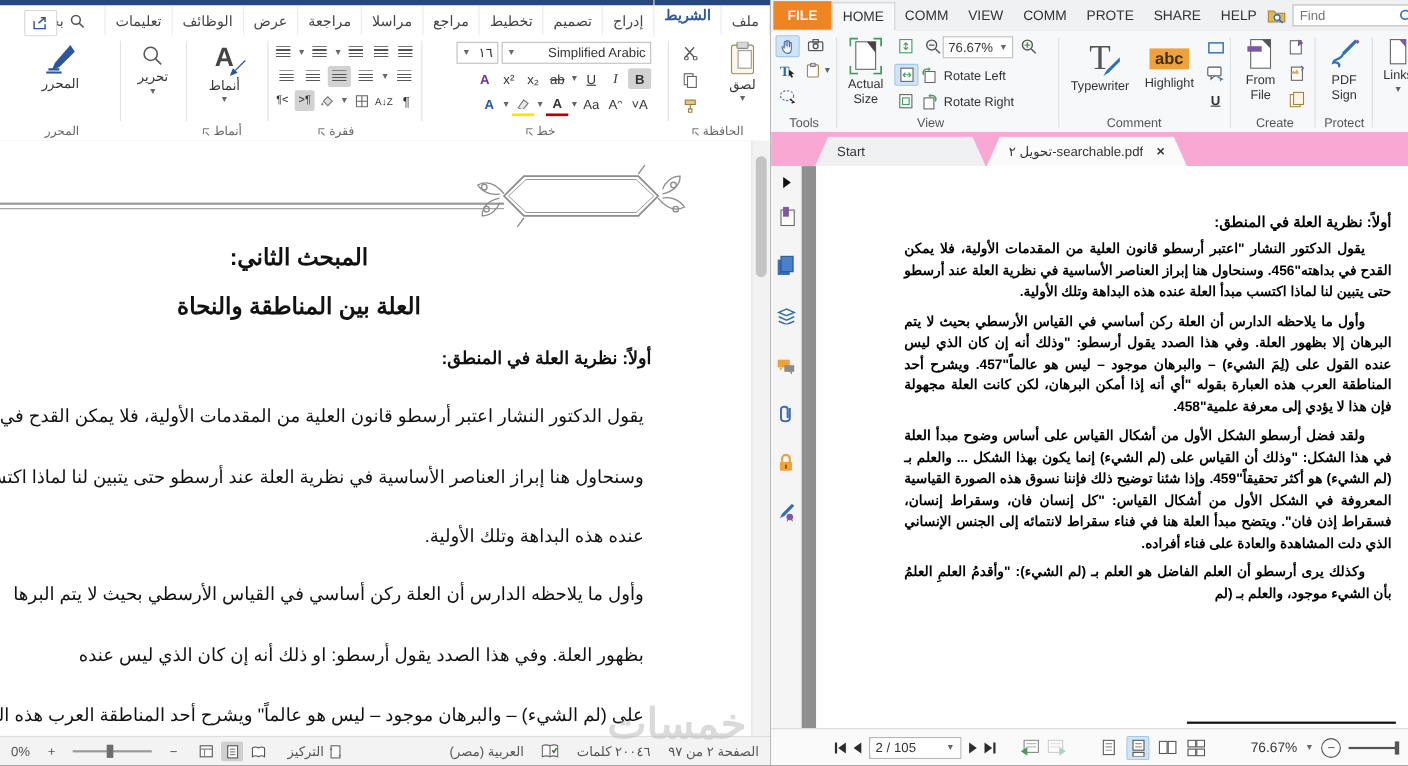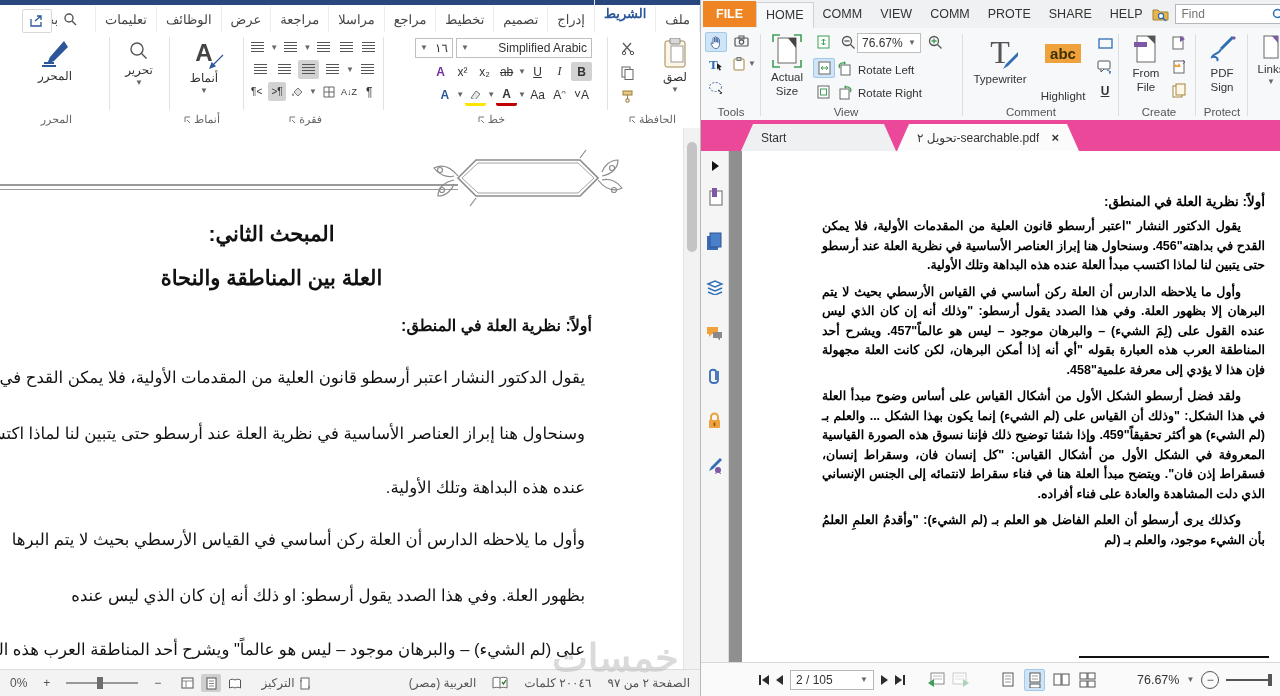--- a/index.html
+++ b/index.html
@@ -70,21 +70,21 @@
   .f-findbox input{border:0;outline:0;width:84px;font-size:12px;color:#555;font-family:"Liberation Sans",sans-serif;background:transparent;}
   .f-ribbon{position:absolute;left:0;top:28px;width:580px;height:92px;background:#f7f8f9;border-bottom:1px solid #d9dbdd;}
   .f-glabel{position:absolute;bottom:2px;font-size:11.5px;color:#555;text-align:center;}
   .f-vsep{position:absolute;top:6px;bottom:4px;width:1px;background:#dcdee0;}
   .f-big{position:absolute;display:flex;flex-direction:column;align-items:center;gap:3px;font-size:11.5px;color:#333;text-align:center;}
   .f-small{position:absolute;width:20px;height:18px;display:flex;align-items:center;justify-content:center;border-radius:2px;}
   .f-small.sel,.f-selbg{background:#cfe4f6;border:1px solid #a3c9e8;}
   .f-rotrow{position:absolute;display:flex;align-items:center;gap:5px;font-size:11.5px;color:#333;white-space:nowrap;}
   .hl-abc{background:#efa23c;color:#403000;font-weight:bold;font-size:15px;padding:2px 5px;line-height:1;}
   
-  .f-doctabs{position:absolute;left:0;top:120px;width:580px;height:31px;background:#ec4899;border-bottom:1px solid #cfd2d5;}
+  .f-doctabs{position:absolute;left:0;top:120px;width:580px;height:31px;background:#f9a8d4;border-bottom:1px solid #cfd2d5;}
   .f-dtab{position:absolute;top:4px;height:27px;display:flex;align-items:center;font-size:12px;color:#333;
           clip-path:polygon(0 100%,12px 0,calc(100% - 12px) 0,100% 100%);padding:0 20px;box-sizing:border-box;}
   .f-dtab.start{left:40px;width:155px;background:#eff0f2;}
   .f-dtab.active{left:196px;width:182px;background:#fbfbfc;}
   .f-close{margin-left:auto;font-size:13px;color:#333;font-weight:bold;line-height:1;}
   
   .f-main{position:absolute;left:0;top:151px;width:580px;bottom:34px;background:#fff;}
   .f-sidebar{position:absolute;left:0;top:0;width:27px;bottom:0;background:#f5f5f6;border-right:1px solid #dcdcdc;}
   .f-sideicon{position:absolute;left:4px;width:19px;height:20px;display:flex;align-items:center;justify-content:center;}
   .f-graystrip{position:absolute;left:28px;top:0;width:13px;bottom:0;background:#8f8f8f;}
@@ -550,21 +550,21 @@
         <span style="position:relative;height:34px;display:block;">
           <span style="font-family:'Liberation Serif',serif;font-size:32px;color:#555;line-height:1;">T</span>
           <svg width="20" height="20" style="position:absolute;left:10px;top:14px;">
               <path d="M18 2L6 14l-3 5 5-3L18 6z" fill="#2f6fb2"></path>
             </svg>
         </span>
         <span>Typewriter</span>
       </div>
       <div class="f-big" style="left:334px;top:8px;width:56px;">
         <span class="hl-abc" style="margin-top:8px;">abc</span>
-        <span style="margin-top:24px;">Highlight</span>
+        <span style="margin-top:4px;">Highlight</span>
       </div>
       <span class="f-small" style="left:394px;top:6px;">
         <svg width="15" height="11">
             <rect x="1" y="1" width="13" height="9" fill="none" stroke="#2f6fb2" stroke-width="1.3"></rect>
           </svg>
       </span>
       <span class="f-small" style="left:394px;top:30px;">
         <svg width="16" height="14">
             <rect x="1" y="1" width="12" height="8" rx="1" fill="#fff" stroke="#555"></rect>
             <path d="M4 9l0 3 3-3" fill="#fff" stroke="#555"></path>

